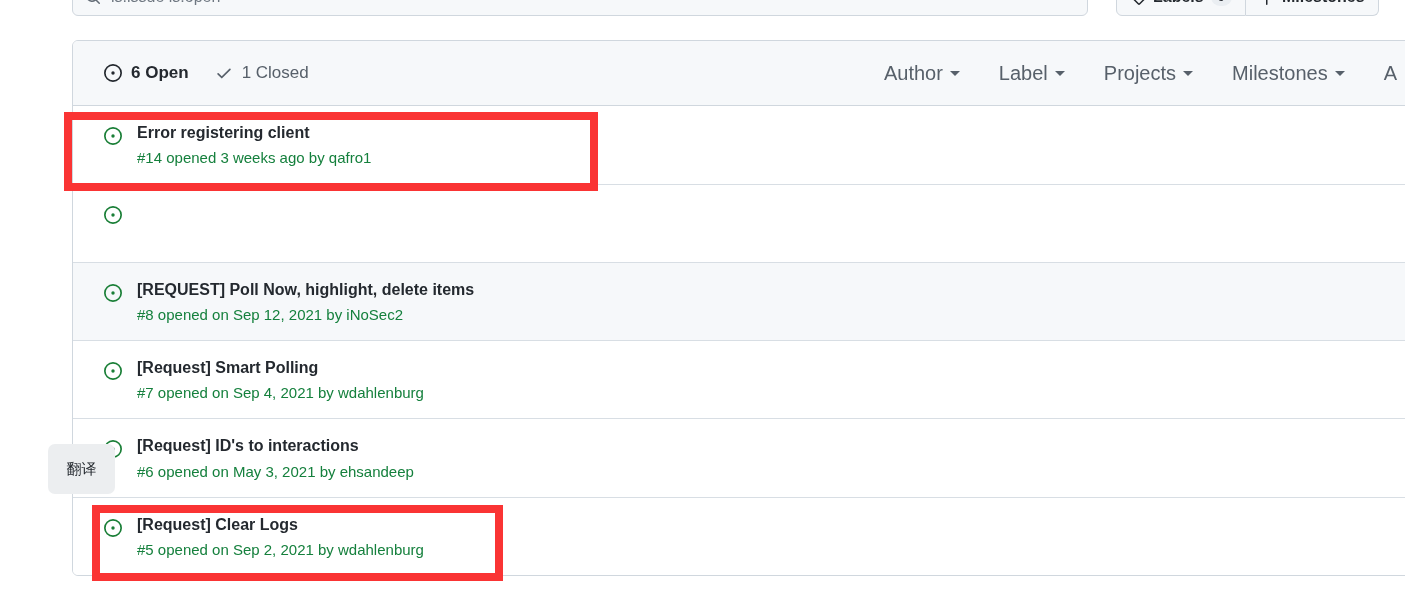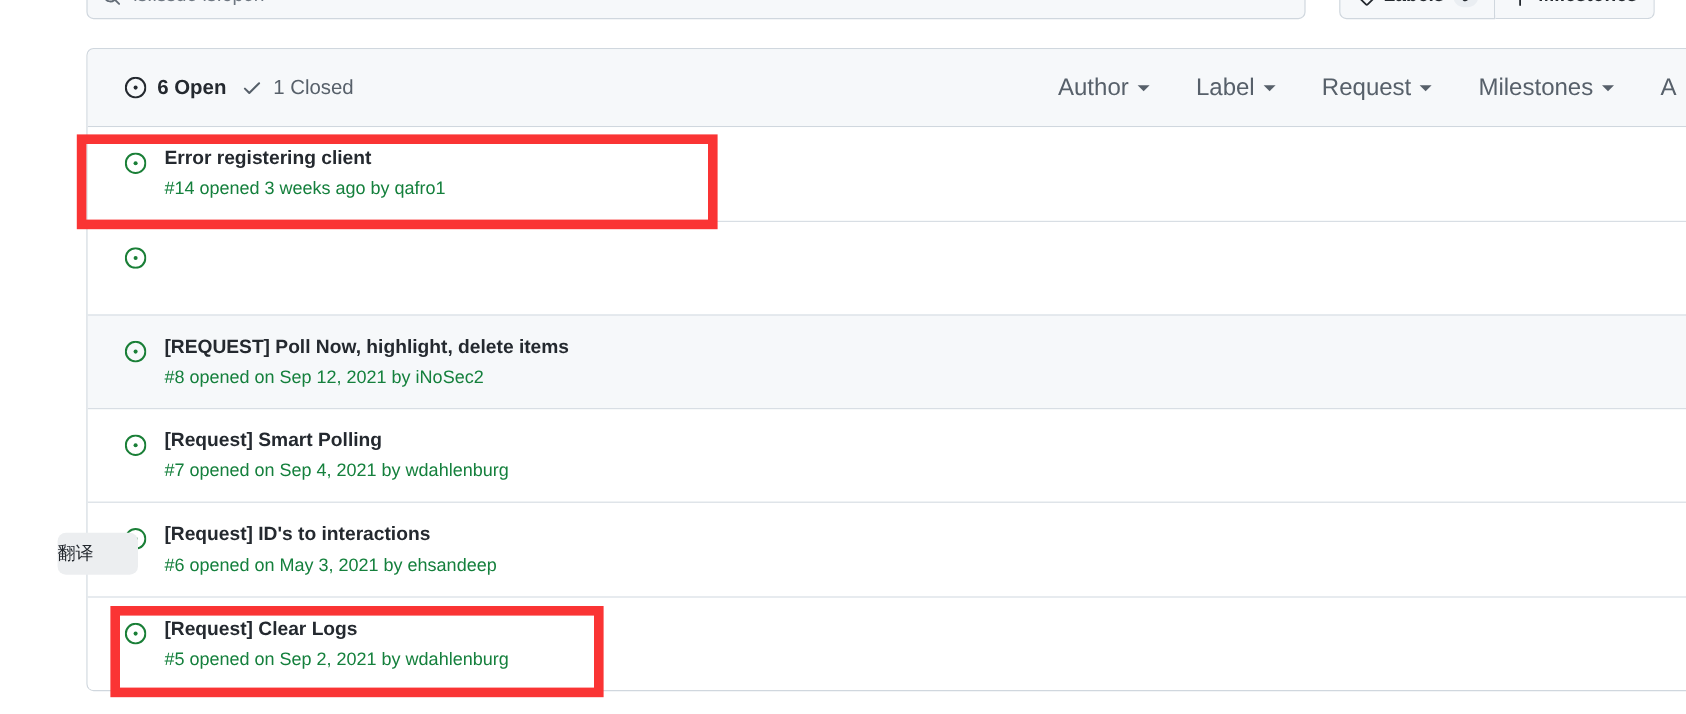--- a/index.html
+++ b/index.html
@@ -109,21 +109,21 @@
     background: #f6f8fa;
     border-bottom: 1px solid #d0d7de;
     display: flex;
     align-items: center;
     padding: 0 16px;
     box-sizing: border-box;
   }
   .state-filters {
     display: flex;
     align-items: center;
-    gap: 12px;
+    gap: 26px;
     margin-left: 15px;
   }
   .state-item {
     display: flex;
     align-items: center;
     gap: 9px;
     font-size: 17px;
     white-space: nowrap;
   }
   .state-item.active { color: #24292f; font-weight: bold; }
@@ -206,25 +206,26 @@
   }
   #red-box-1 { left: 64px;  top: 112px; width: 534px; height: 79px; }
   #red-box-2 { left: 92px;  top: 505px; width: 411px; height: 76px; }
 
   
   .translate-tip {
     position: absolute;
     left: 48px;
     top: 444px;
     width: 67px;
-    height: 35px;
+    height: 50px;
     background: #eceef0;
     border-radius: 7px;
     display: flex;
     align-items: center;
+    justify-content: center;
     font-size: 15px;
     color: #24292f;
     z-index: 40;
     font-family: "DejaVu Sans", sans-serif;
   }
 </style>
 </head>
 <body>
 
 <div id="page">
@@ -278,21 +279,21 @@
       <div class="dropdown-filters">
         <div class="filter-dd">
           <span>Author</span>
           <span class="caret"></span>
         </div>
         <div class="filter-dd">
           <span>Label</span>
           <span class="caret"></span>
         </div>
         <div class="filter-dd">
-          <span>Request</span>
+          <span>Projects</span>
           <span class="caret"></span>
         </div>
         <div class="filter-dd">
           <span>Milestones</span>
           <span class="caret"></span>
         </div>
         <div class="filter-dd">
           <span>A</span>
         </div>
       </div>

